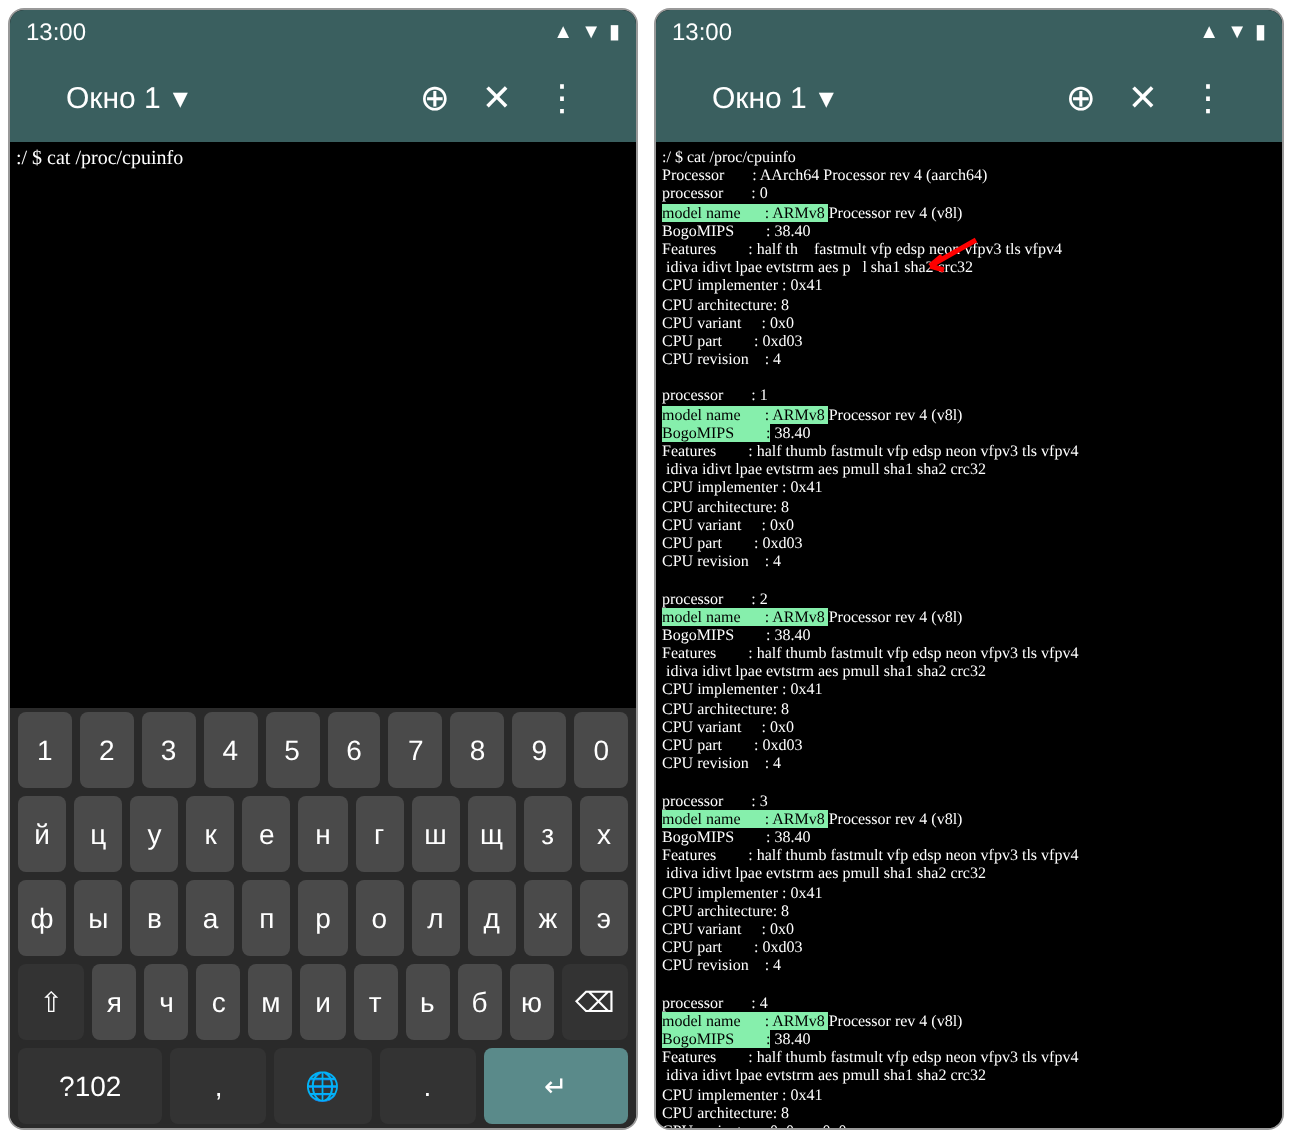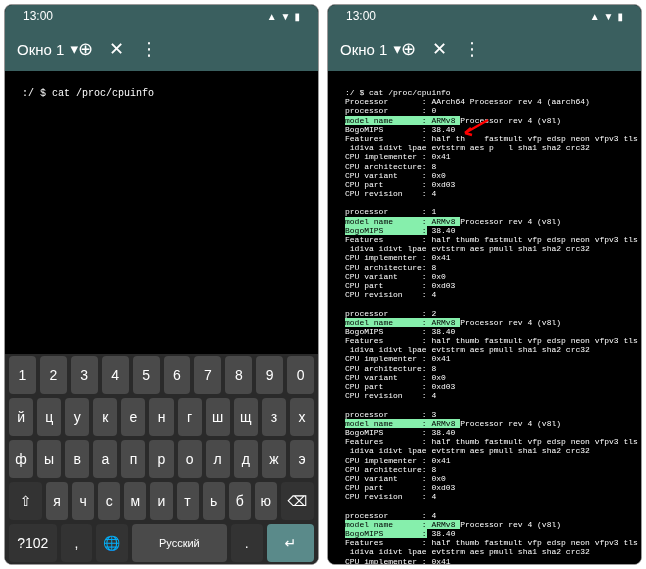--- a/index.html
+++ b/index.html
@@ -1,25 +1,25 @@
 <!DOCTYPE html>
 <html><head>
 <meta charset="utf-8">
 <style>
 *{margin:0;padding:0;box-sizing:border-box}
 body{background:#fff;font-family:sans-serif;display:flex;gap:8px;padding:4px}
 .phone{width:315px;height:561px;background:#000;border:1px solid #999;border-radius:8px;overflow:hidden;display:flex;flex-direction:column;position:relative}
-.statusbar{height:22px;background:#3a5f5f;display:flex;align-items:center;justify-content:space-between;padding:0 18px;color:#fff;font-size:12px}
+.statusbar{height:22px;background:#3a5f5f;display:flex;align-items:center;justify-content:space-between;padding:0 8px;color:#fff;font-size:12px}
 .statusbar .icons{display:flex;gap:4px;align-items:center}
 .statusbar .icons span{font-size:10px}
-.header{height:44px;background:#3a5f5f;display:flex;align-items:center;justify-content:flex-start;padding:0 12px;color:#fff}
+.header{height:44px;background:#3a5f5f;display:flex;align-items:center;justify-content:space-between;padding:0 28px;color:#fff}
 .header .left{display:flex;align-items:center;gap:6px;font-size:15px}
 .header .right{display:flex;align-items:center;gap:16px}
 .header .icon{font-size:18px;cursor:pointer}
-.terminal{flex:1;background:#000;color:#fff;font-family:Liberation Mono, monospace;font-size:8px;line-height:1.15;padding:17px;overflow:hidden;white-space:pre}
+.terminal{flex:1;background:#000;color:#fff;font-family:Liberation Serif, serif;font-size:8px;line-height:1.15;padding:3px;overflow:hidden;white-space:pre}
 .t1{font-size:10px}
 .hl{background:#86efac;color:#000}
 .keyboard{height:210px;background:#2a2a2a;display:flex;flex-direction:column}
 .krow{flex:1;display:flex;gap:4px;padding:2px 4px}
 .key{flex:1;background:#4a4a4a;border-radius:4px;display:flex;align-items:center;justify-content:center;color:#fff;font-size:14px;cursor:pointer}
 .key.dark{background:#333}
 .key.wide{flex:1.5}
 .key.space{flex:3;font-size:11px}
 .key.enter{background:#5a8a8a}
 .arrow{position:absolute;top:118px;left:460px;width:30px;height:20px;z-index:10;pointer-events:none}
@@ -98,21 +98,20 @@
         <div class="key">т</div>
         <div class="key">ь</div>
         <div class="key">б</div>
         <div class="key">ю</div>
         <div class="key dark wide">⌫</div>
       </div>
     <div class="krow" id="kr5">
         <div class="key dark wide">?102</div>
         <div class="key dark">,</div>
         <div class="key dark">🌐</div>
-        <div class="key space">Русский</div>
         <div class="key dark">.</div>
         <div class="key enter wide">↵</div>
       </div>
   </div>
 </div>
 
 <div class="phone">
   <div class="statusbar">
     <span>13:00</span>
     <div class="icons">

